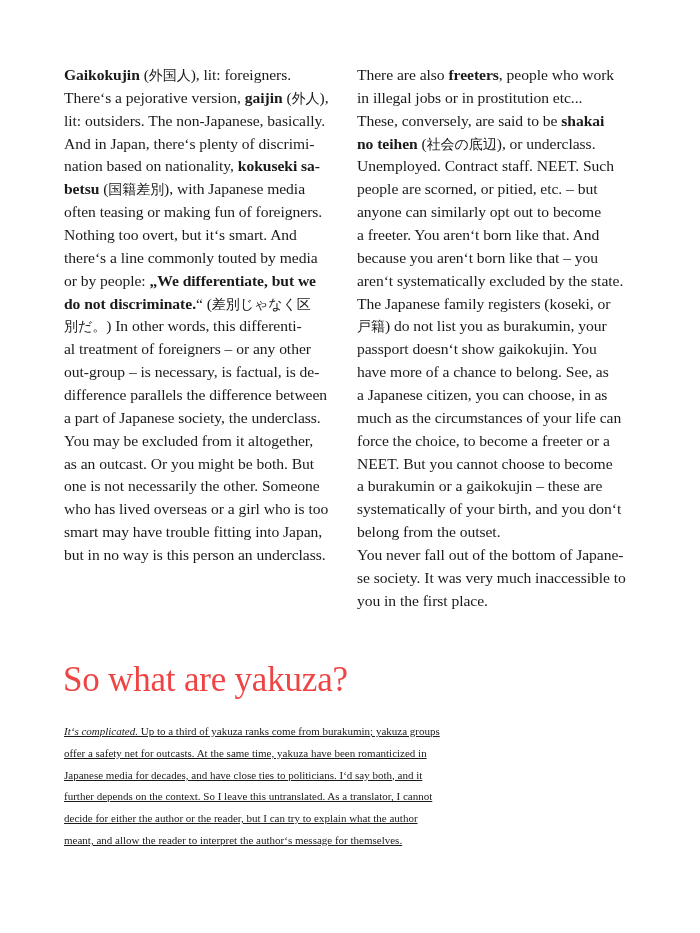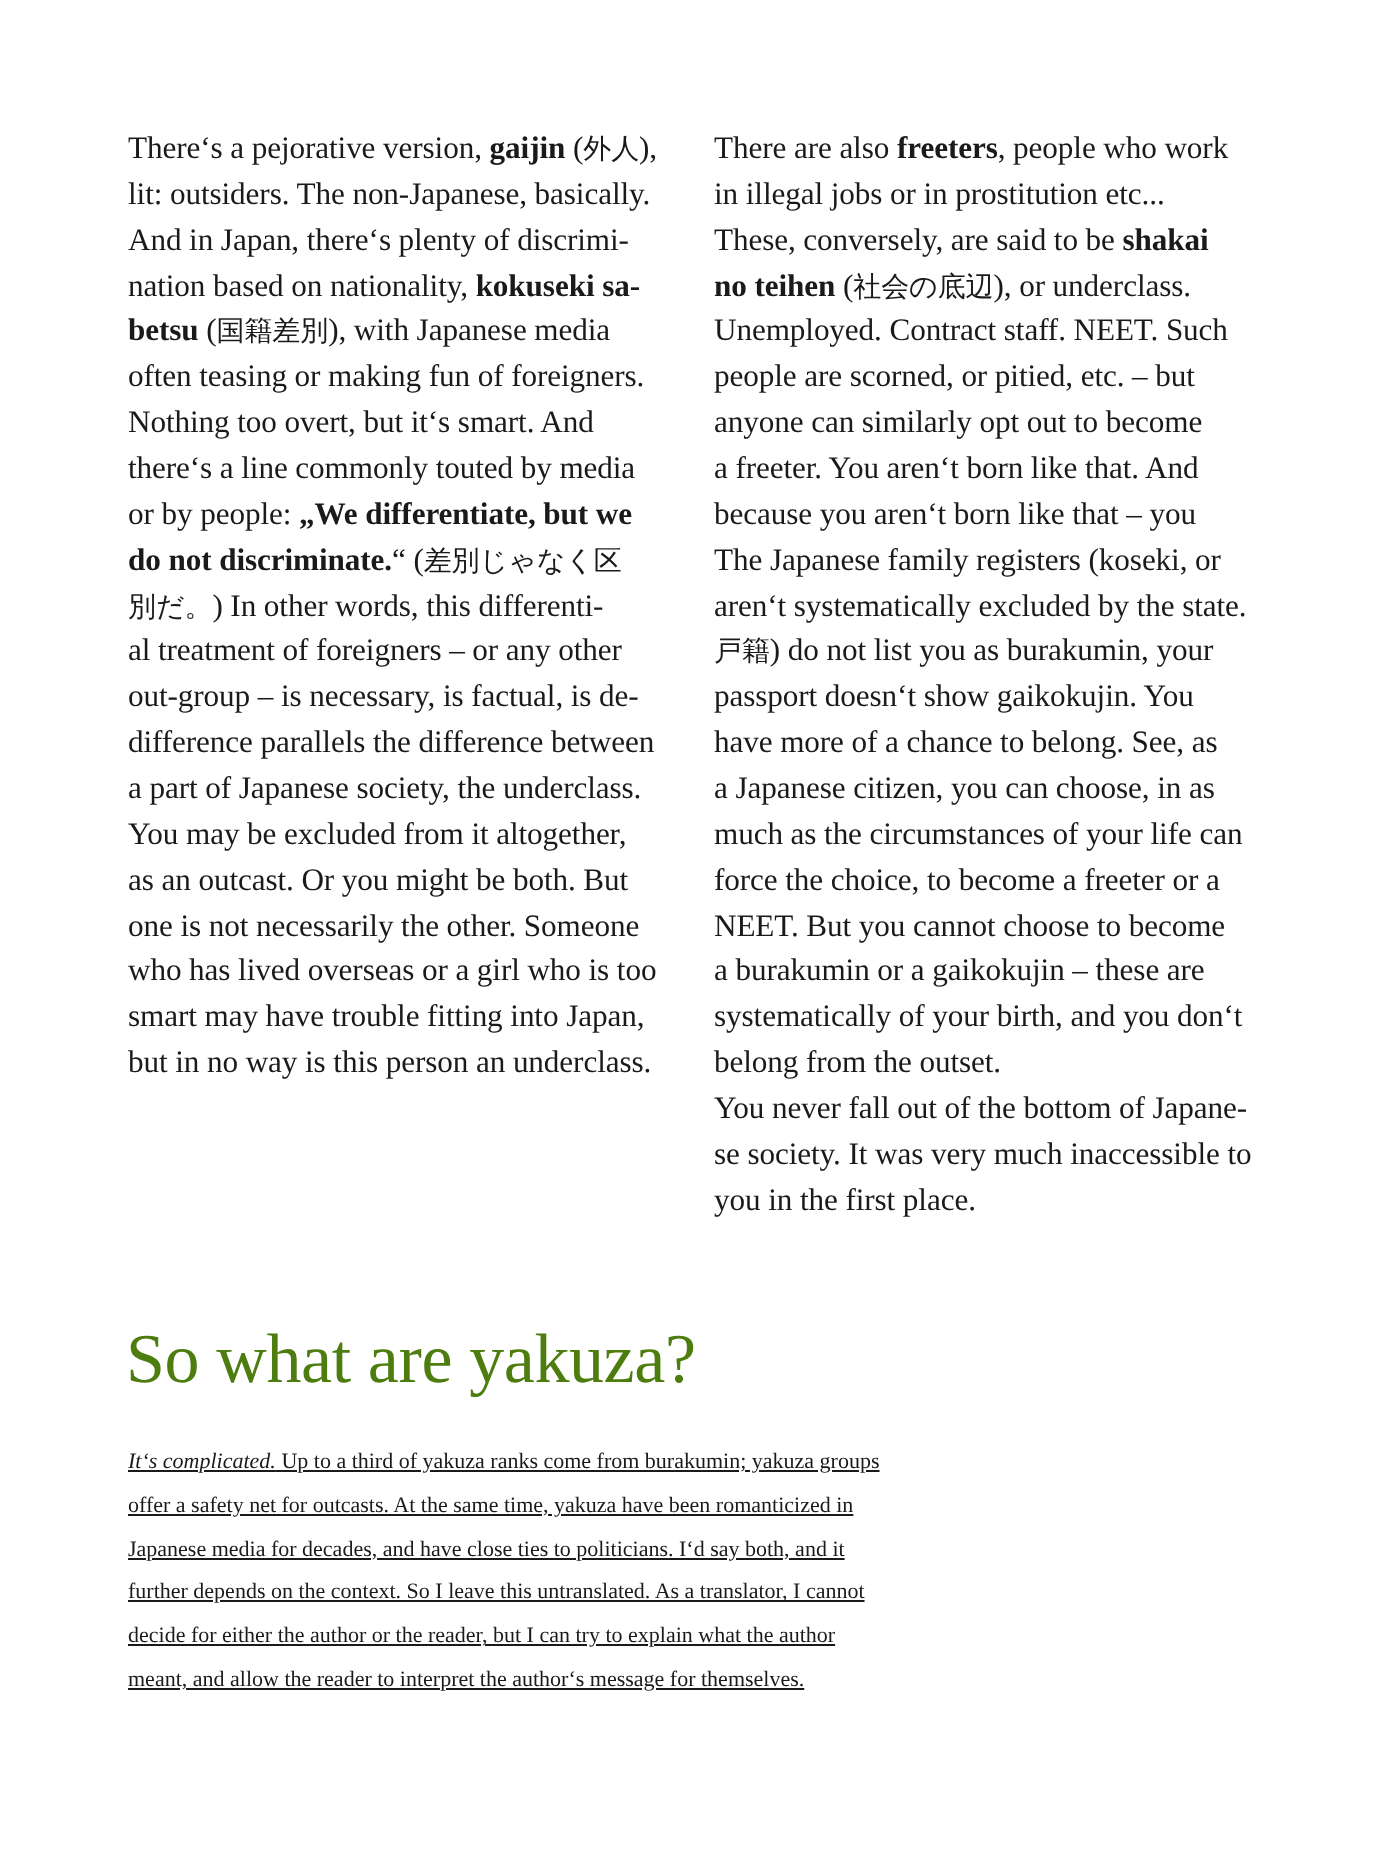--- a/index.html
+++ b/index.html
@@ -38,37 +38,38 @@
     }
     h2 {
       position: absolute;
       left: 63px;
       top: 655px;
       margin: 0;
       font-weight: normal;
       font-size: 35px;
       line-height: 50px;
       letter-spacing: -0.2px;
-      color: #4d7c0f;
+      color: #ef4444;
     }
     .para {
       position: absolute;
       left: 64px;
       top: 721px;
       width: 600px;
       font-size: 11px;
       line-height: 21.8px;
       text-decoration: underline;
     }
     .para .line { height: 21.8px; }
   </style>
 </head>
 <body>
 
 <div class="col col-left">
+    <span class="line"><b>Gaikokujin</b><span> (</span><span class="cjk">外国人</span><span>), lit: foreigners.</span></span>
     <span class="line"><span>There‘s a pejorative version, </span><b>gaijin</b><span> (</span><span class="cjk">外人</span><span>),</span></span>
     <span class="line"><span>lit: outsiders. The non-Japanese, basically.</span></span>
     <span class="line"><span>And in Japan, there‘s plenty of discrimi-</span></span>
     <span class="line"><span>nation based on nationality, </span><b>kokuseki sa-</b></span>
     <span class="line"><b>betsu</b><span> (</span><span class="cjk">国籍差別</span><span>), with Japanese media</span></span>
     <span class="line"><span>often teasing or making fun of foreigners.</span></span>
     <span class="line"><span>Nothing too overt, but it‘s smart. And</span></span>
     <span class="line"><span>there‘s a line commonly touted by media</span></span>
     <span class="line"><span>or by people: </span><b>„We differentiate, but we</b></span>
     <span class="line"><b>do not discriminate.</b><span>“ (</span><span class="cjk">差別じゃなく区</span></span>
@@ -87,22 +88,22 @@
 <div class="col col-right">
     <span class="line"><span>There are also </span><b>freeters</b><span>, people who work</span></span>
     <span class="line"><span>in illegal jobs or in prostitution etc...</span></span>
     <span class="line"><span>These, conversely, are said to be </span><b>shakai</b></span>
     <span class="line"><b>no teihen</b><span> (</span><span class="cjk">社会の底辺</span><span>), or underclass.</span></span>
     <span class="line"><span>Unemployed. Contract staff. NEET. Such</span></span>
     <span class="line"><span>people are scorned, or pitied, etc. – but</span></span>
     <span class="line"><span>anyone can similarly opt out to become</span></span>
     <span class="line"><span>a freeter. You aren‘t born like that. And</span></span>
     <span class="line"><span>because you aren‘t born like that – you</span></span>
+    <span class="line"><span>aren‘t systematically excluded by the state.</span></span>
     <span class="line"><span>The Japanese family registers (koseki, or</span></span>
-    <span class="line"><span>aren‘t systematically excluded by the state.</span></span>
     <span class="line"><span class="cjk">戸籍</span><span>) do not list you as burakumin, your</span></span>
     <span class="line"><span>passport doesn‘t show gaikokujin. You</span></span>
     <span class="line"><span>have more of a chance to belong. See, as</span></span>
     <span class="line"><span>a Japanese citizen, you can choose, in as</span></span>
     <span class="line"><span>much as the circumstances of your life can</span></span>
     <span class="line"><span>force the choice, to become a freeter or a</span></span>
     <span class="line"><span>NEET. But you cannot choose to become</span></span>
     <span class="line"><span>a burakumin or a gaikokujin – these are</span></span>
     <span class="line"><span>systematically of your birth, and you don‘t</span></span>
     <span class="line"><span>belong from the outset.</span></span>

